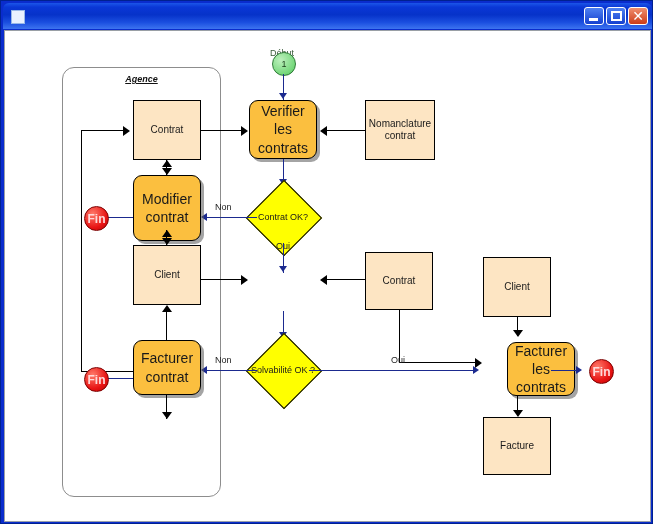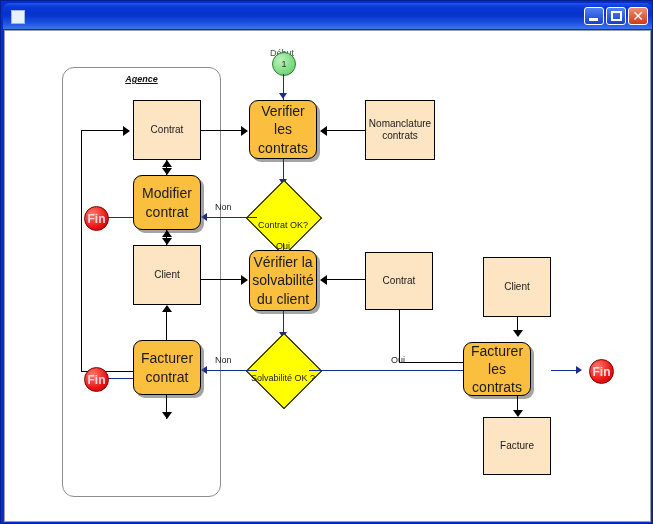--- a/index.html
+++ b/index.html
@@ -45,21 +45,21 @@
        line-height:1.25;padding:2px;}
 
   .act{position:absolute;box-sizing:border-box;background:#fbbf3f;
        border:1px solid #000;border-radius:9px;display:flex;align-items:center;
        justify-content:center;text-align:center;font-size:14px;color:#1a1a1a;
        line-height:1.3;padding:3px;box-shadow:3px 3px 0 rgba(90,90,90,.55);}
 
   .dec{position:absolute;background:#ffff00;border:1px solid #000;
        transform:rotate(45deg);}
   .dec-label{position:absolute;display:flex;align-items:center;justify-content:center;
-             text-align:center;font-size:9px;color:#1a1a1a;line-height:1.2;margin-top:8px;}
+             text-align:center;font-size:9px;color:#1a1a1a;line-height:1.2;}
 
   .start{position:absolute;width:22px;height:22px;border-radius:50%;
          background:radial-gradient(circle at 35% 32%,#bdf0bd,#74d77a 70%,#49b554);
          border:1px solid #2f7a38;display:flex;align-items:center;
          justify-content:center;font-size:9px;color:#1a3c1a;}
   .start-label{position:absolute;font-size:9px;color:#3a5a3a;white-space:nowrap;}
 
   .fin{position:absolute;width:23px;height:23px;border-radius:50%;
        background:radial-gradient(circle at 34% 30%,#ff7a6a,#e81414 62%,#b80000);
        border:1px solid #7d0000;display:flex;align-items:center;
@@ -126,40 +126,40 @@
     <div class="ln h" style="left:76px;top:340px;width:52px;"></div>
 
     <div class="ln h" style="left:196px;top:99px;width:42px;"></div>
     <div class="ar ar-r" style="left:236px;top:95px;"></div>
 
     <div class="act" style="left:244px;top:69px;width:68px;height:59px;">
       <span>Verifier les contrats</span>
     </div>
 
     <div class="obj" style="left:360px;top:69px;width:70px;height:60px;">
-      <span>Nomanclature contrats</span>
+      <span>Nomanclature contrat</span>
     </div>
     <div class="ln h" style="left:320px;top:99px;width:40px;"></div>
     <div class="ar ar-l" style="left:315px;top:95px;"></div>
 
     <div class="ln v b" style="left:278px;top:128px;height:27px;"></div>
     <div class="oar oar-d" style="left:274px;top:148px;"></div>
 
     <div class="dec" style="left:252px;top:160px;width:52px;height:52px;"></div>
     <div class="dec-label" style="left:232px;top:176px;width:92px;height:20px;">Contrat OK?</div>
 
     <div class="ln h b" style="left:201px;top:186px;width:51px;"></div>
     <div class="oar oar-l" style="left:196px;top:182px;"></div>
     <div class="elbl" style="left:210px;top:171px;">Non</div>
 
     <div class="elbl" style="left:271px;top:210px;">Oui</div>
     <div class="ln v b" style="left:278px;top:212px;height:30px;"></div>
     <div class="oar oar-d" style="left:274px;top:235px;"></div>
 
-    <div class="act" style="left:128px;top:144px;width:68px;height:55px;">
+    <div class="act" style="left:128px;top:144px;width:68px;height:66px;">
       <span>Modifier contrat</span>
     </div>
     <div class="ln h b" style="left:100px;top:186px;width:28px;"></div>
     <div class="oar oar-l" style="left:96px;top:182px;"></div>
     <div class="fin" style="left:73px;top:175px;">
       <span>Fin</span>
     </div>
 
     <div class="ln v" style="left:161px;top:129px;height:15px;"></div>
     <div class="ar ar-u" style="left:157px;top:129px;"></div>
@@ -168,23 +168,20 @@
     <div class="ln v" style="left:161px;top:199px;height:15px;"></div>
     <div class="ar ar-u" style="left:157px;top:199px;"></div>
     <div class="ar ar-d" style="left:157px;top:207px;"></div>
 
     <div class="obj" style="left:128px;top:214px;width:68px;height:60px;">
       <span>Client</span>
     </div>
     <div class="ln h" style="left:196px;top:248px;width:42px;"></div>
     <div class="ar ar-r" style="left:236px;top:244px;"></div>
 
-    <div class="act" style="left:244px;top:219px;width:68px;height:61px;">
-      <span>Vérifier la solvabilité du client</span>
-    </div>
 
     <div class="obj" style="left:360px;top:221px;width:68px;height:58px;">
       <span>Contrat</span>
     </div>
     <div class="ln h" style="left:320px;top:248px;width:40px;"></div>
     <div class="ar ar-l" style="left:315px;top:244px;"></div>
 
     <div class="ln v" style="left:394px;top:279px;height:52px;"></div>
     <div class="ln h" style="left:394px;top:331px;width:78px;"></div>
     <div class="ar ar-r" style="left:470px;top:327px;"></div>
@@ -217,21 +214,21 @@
 
     <div class="ln v" style="left:161px;top:364px;height:24px;"></div>
     <div class="ar ar-d" style="left:157px;top:381px;"></div>
 
     <div class="obj" style="left:478px;top:226px;width:68px;height:60px;">
       <span>Client</span>
     </div>
     <div class="ln v" style="left:512px;top:286px;height:19px;"></div>
     <div class="ar ar-d" style="left:508px;top:299px;"></div>
 
-    <div class="act" style="left:458px;top:311px;width:68px;height:54px;">
+    <div class="act" style="left:502px;top:311px;width:68px;height:54px;">
       <span>Facturer les contrats</span>
     </div>
 
     <div class="ln h b" style="left:546px;top:339px;width:28px;"></div>
     <div class="oar oar-r" style="left:571px;top:335px;"></div>
     <div class="fin" style="left:578px;top:328px;">
       <span>Fin</span>
     </div>
 
     <div class="ln v" style="left:512px;top:365px;height:20px;"></div>

